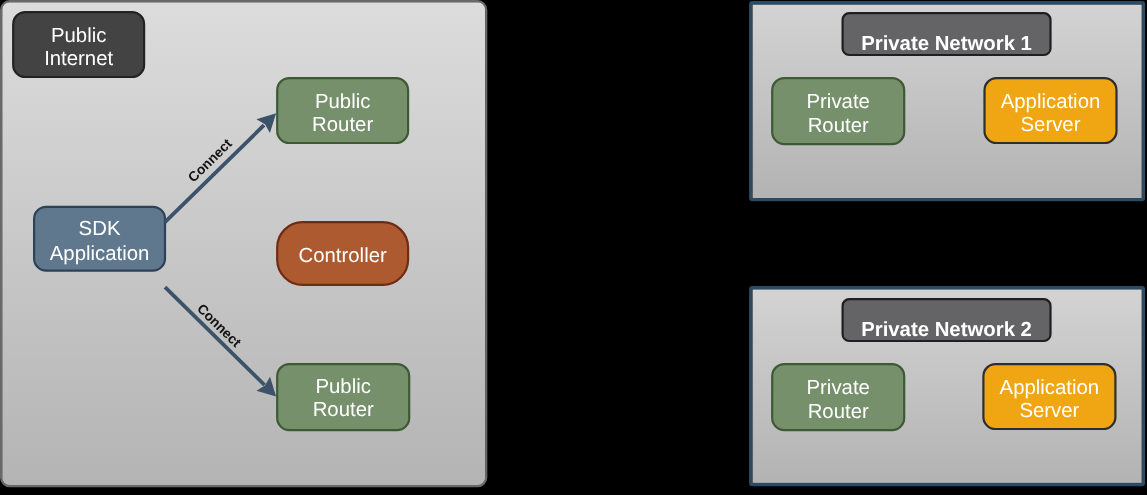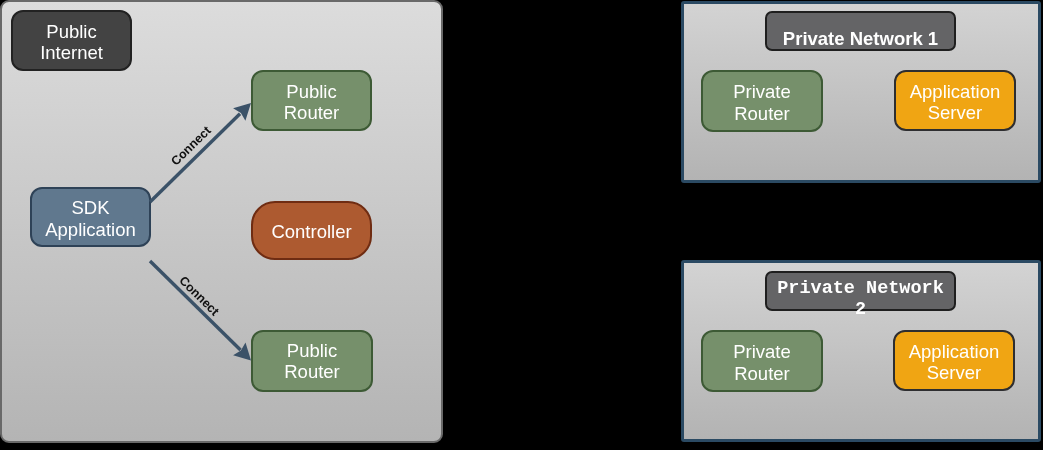--- a/index.html
+++ b/index.html
@@ -38,21 +38,21 @@
 <div class="box dark" style="left:11px;top:10px;width:121px;height:61px;">Public<br>Internet</div>
 <div class="box green" style="left:251px;top:70px;width:121px;height:61px;">Public<br>Router</div>
 <div class="box blue" style="left:30px;top:187px;width:121px;height:60px;">SDK<br>Application</div>
 <div class="box rust" style="left:251px;top:201px;width:121px;height:59px;">Controller</div>
 <div class="box green" style="left:251px;top:330px;width:122px;height:62px;padding-top:0;">Public<br>Router</div>
 
 <div class="title" style="top:11px;">Private Network 1</div>
 <div class="box green" style="left:701px;top:70px;width:122px;height:62px;">Private<br>Router</div>
 <div class="box orange" style="left:894px;top:70px;width:122px;height:61px;">Application<br>Server</div>
 
-<div class="title" style="top:271px;font-family:Liberation Mono, monospace;">Private Network 2</div>
+<div class="title" style="top:271px;">Private Network 2</div>
 <div class="box green" style="left:701px;top:330px;width:122px;height:62px;">Private<br>Router</div>
 <div class="box orange" style="left:893px;top:330px;width:122px;height:61px;">Application<br>Server</div>
 
 <svg width="1043" height="450" viewBox="0 0 1043 450">
   <g stroke="#3b5268" stroke-width="3.4" fill="#3b5268">
     <line x1="150" y1="202" x2="240" y2="113.8"></line>
     <polygon points="251,103 245.4,120.8 240.9,112.9 233.1,108.3" stroke="none"></polygon>
     <line x1="150" y1="261" x2="240.5" y2="350"></line>
     <polygon points="251,360.5 233.1,355.2 240.9,350.5 245.5,342.6" stroke="none"></polygon>
   </g>

